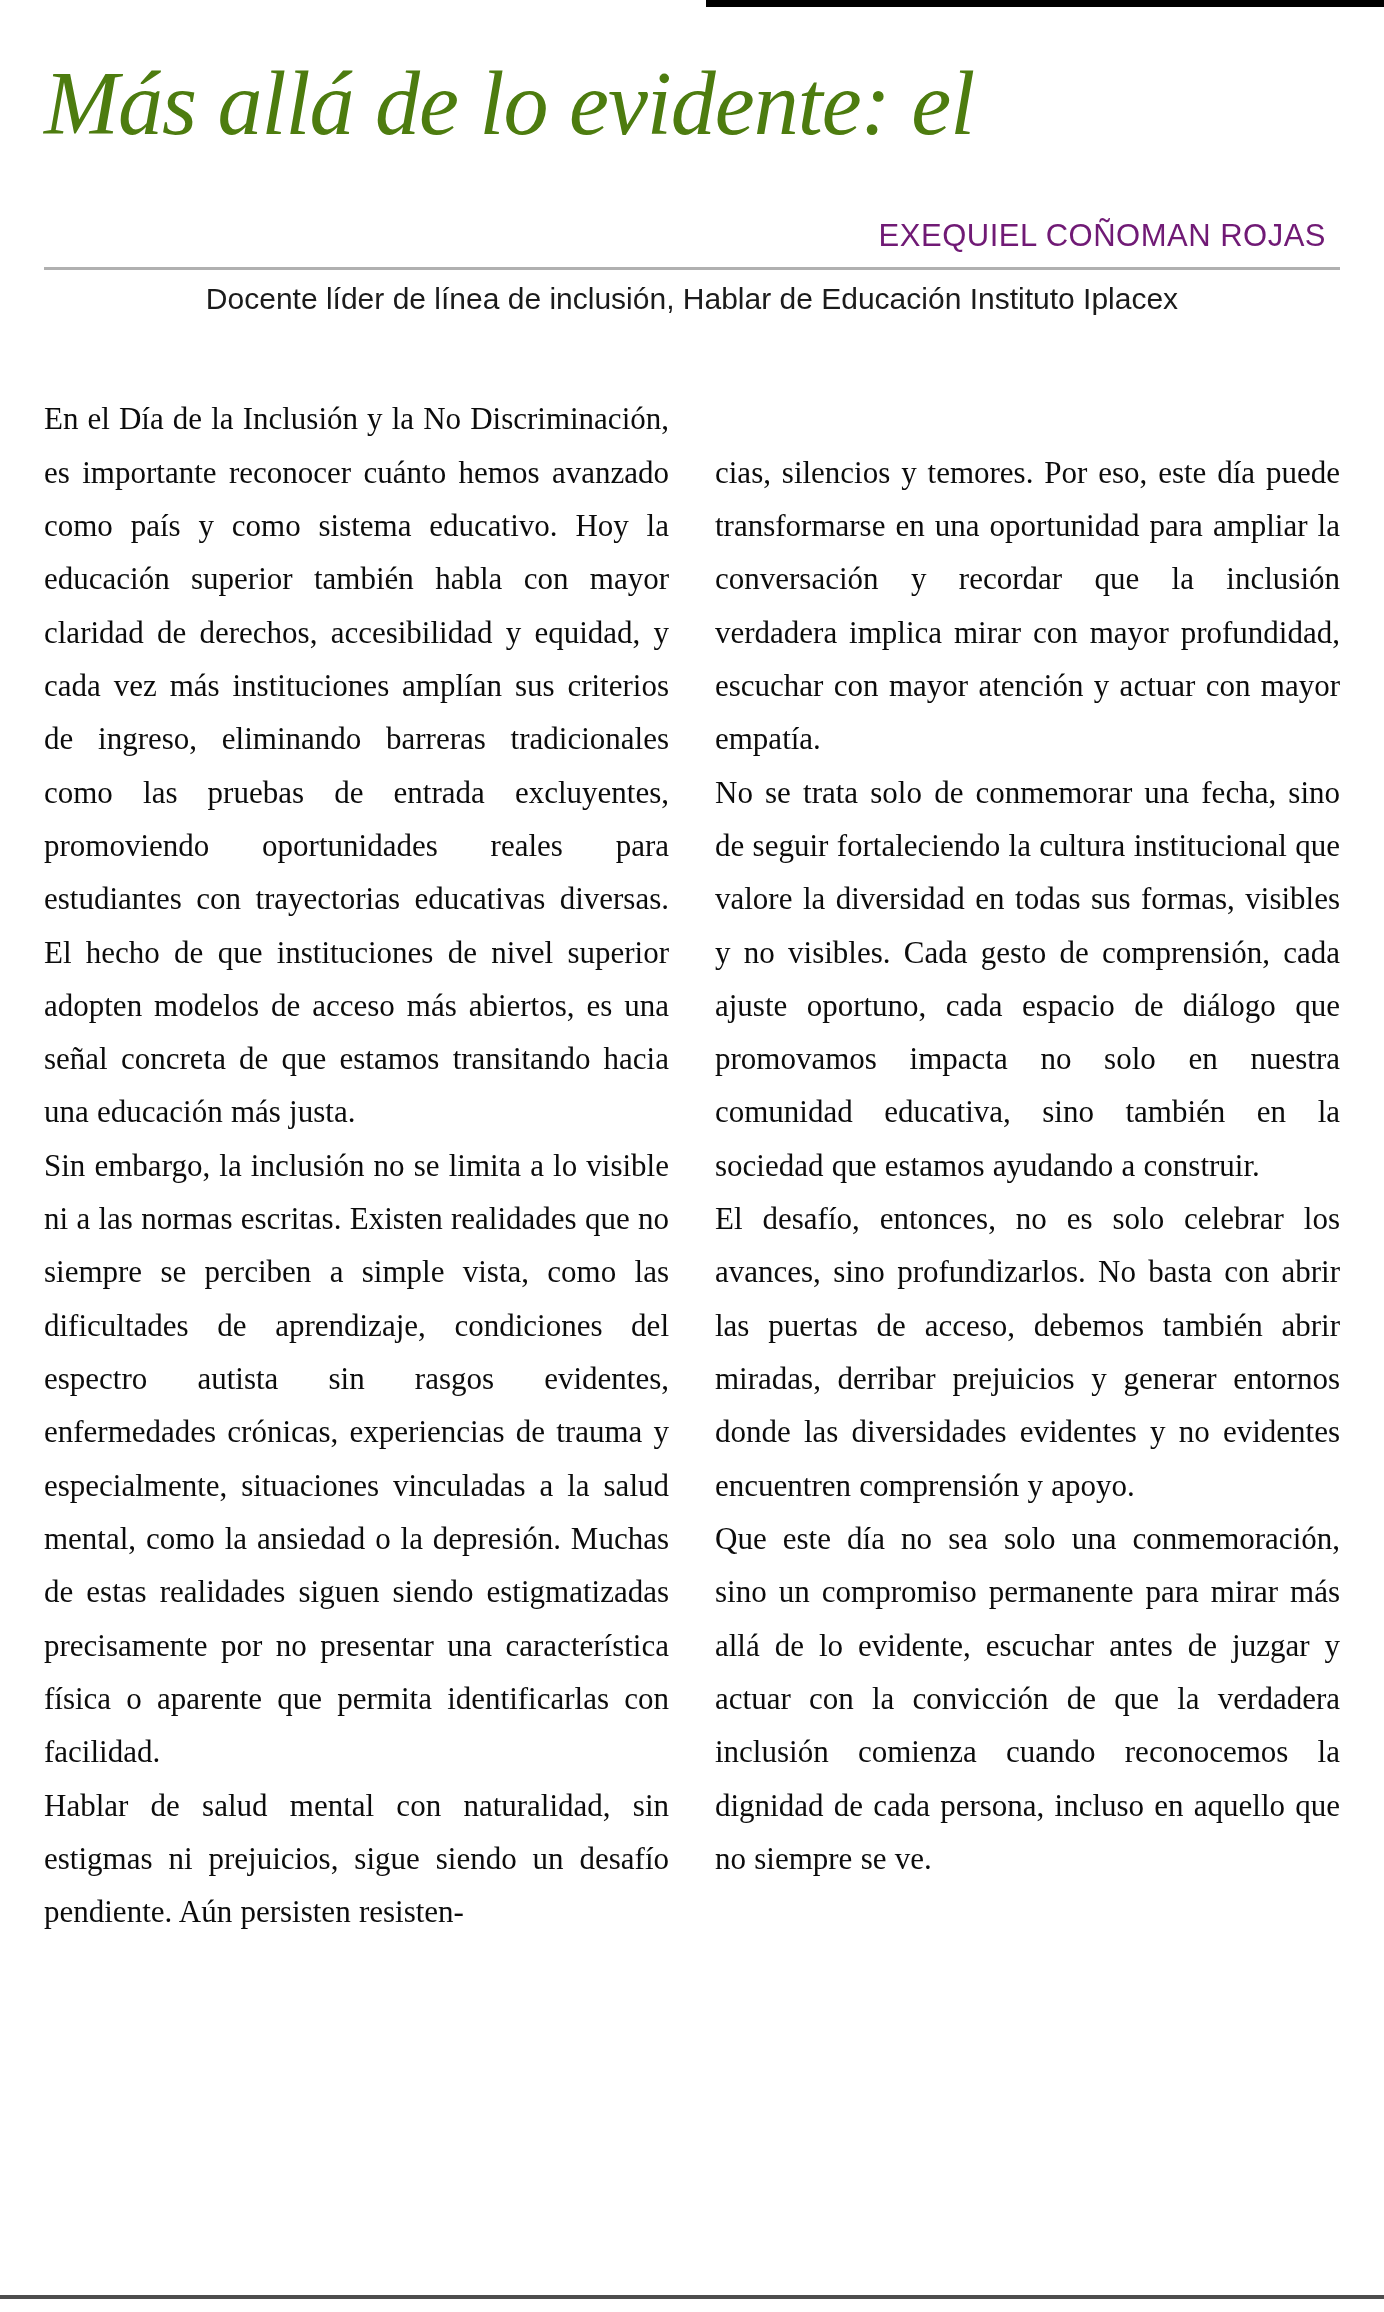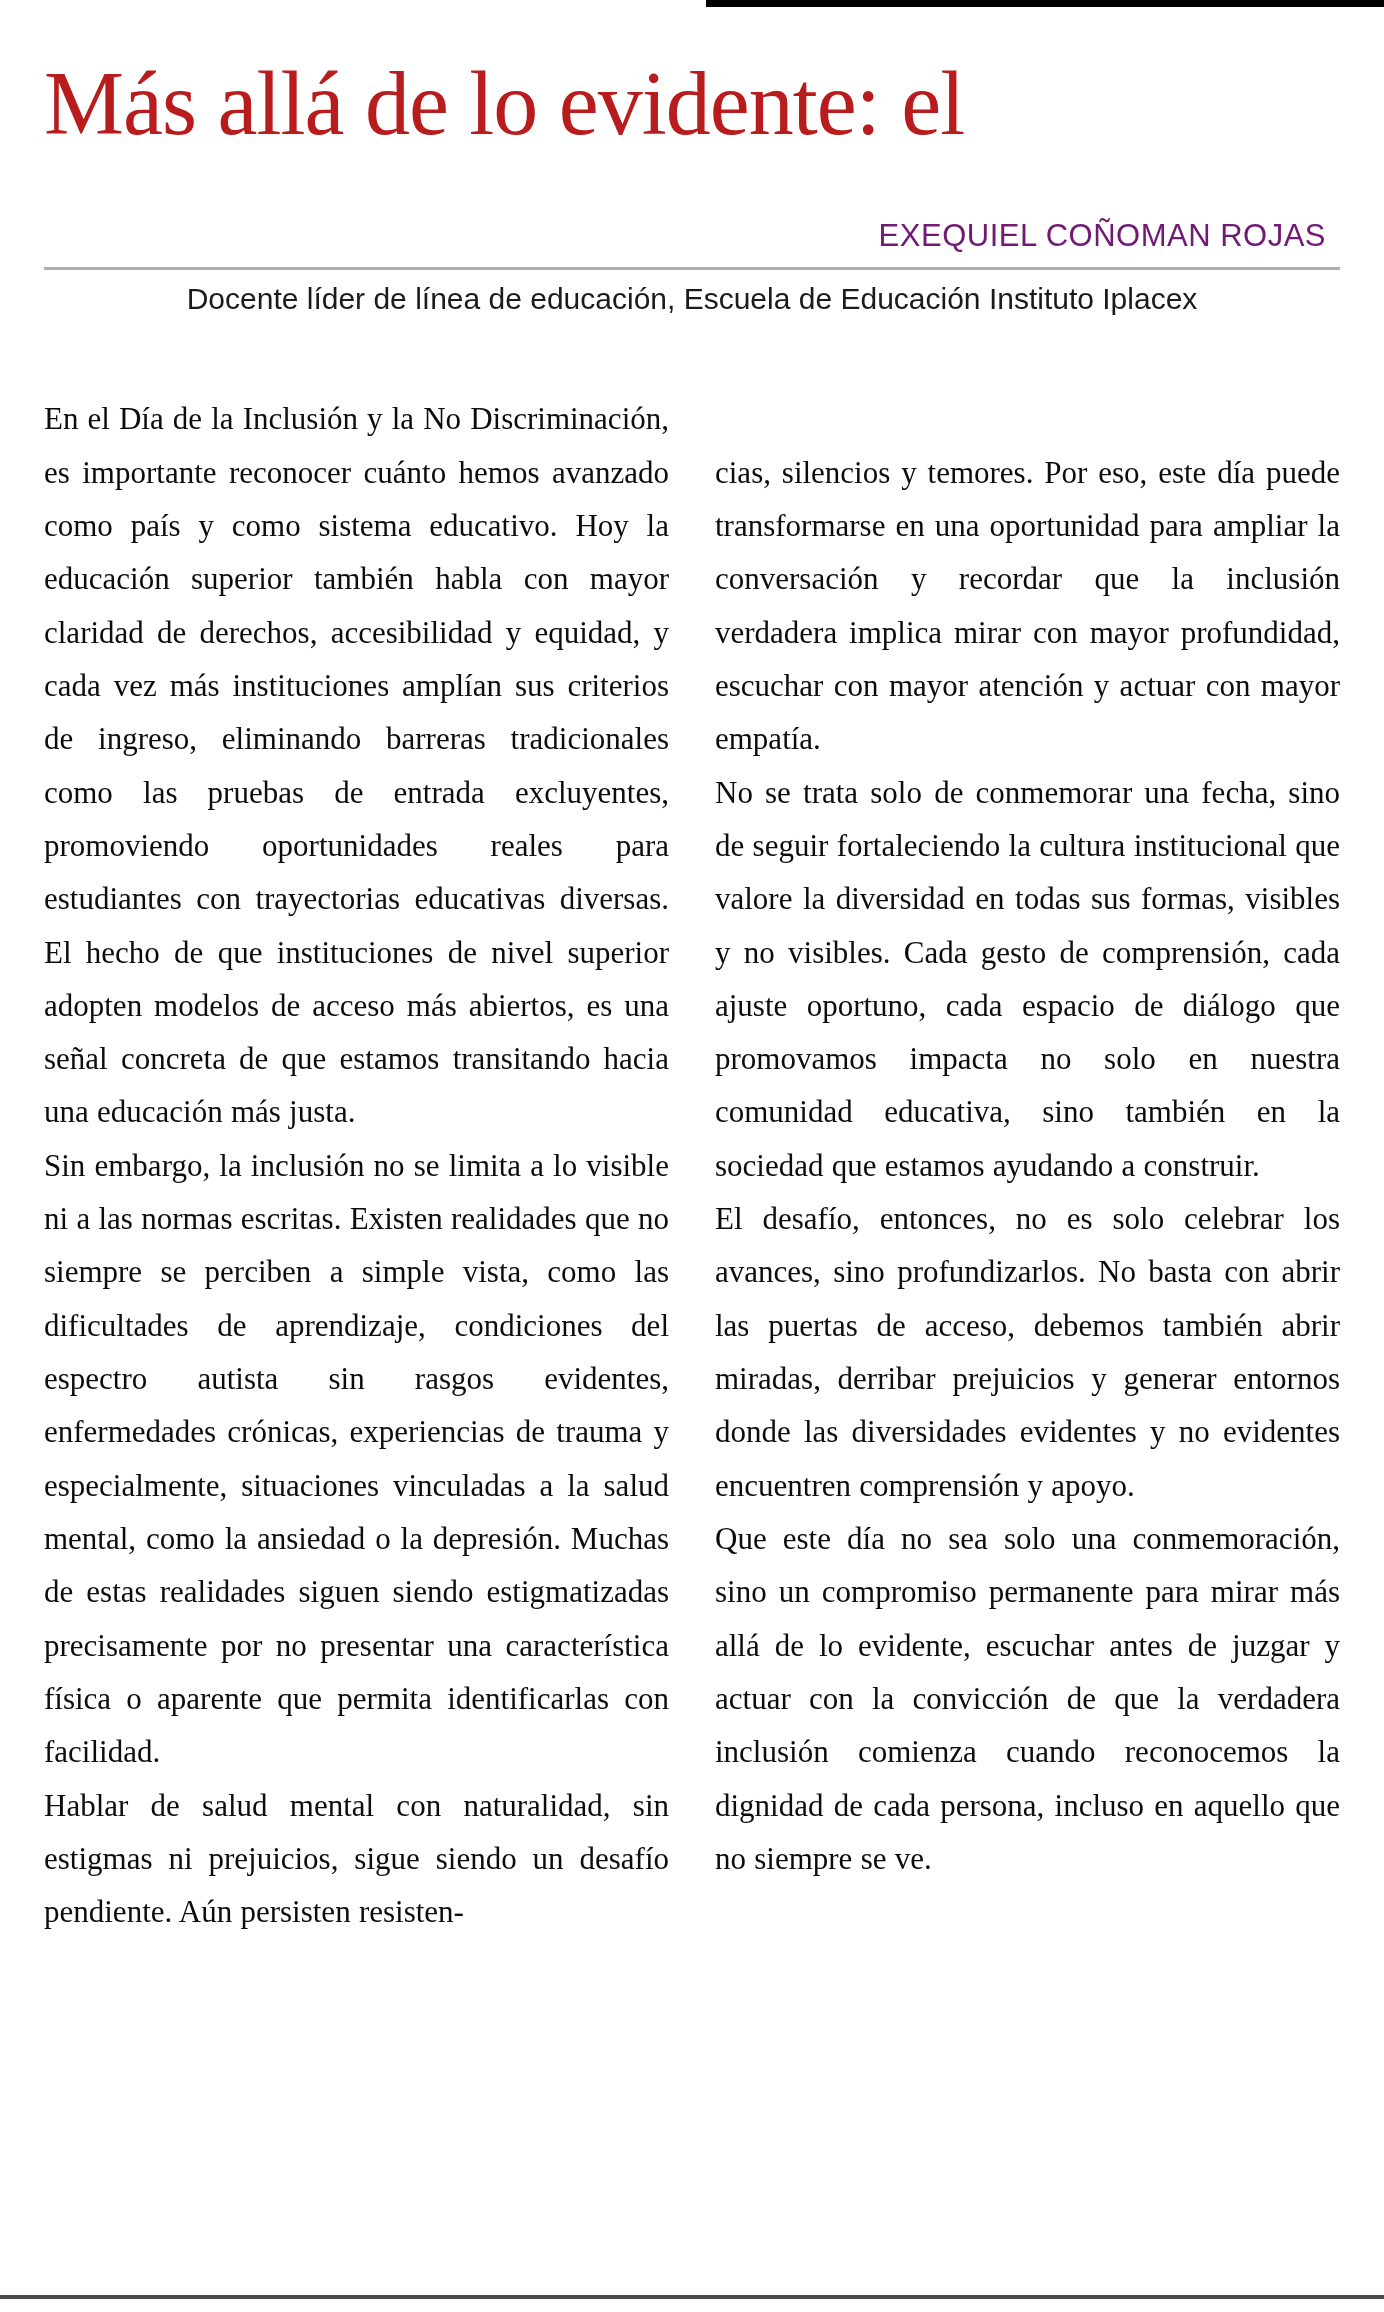--- a/index.html
+++ b/index.html
@@ -18,25 +18,26 @@
     position: absolute;
     top: 0;
     left: 51%;
     right: 0;
     height: 7px;
     background: #000;
   }
   .headline {
     margin: 6px 0 0 0;
     font-family: "Liberation Serif", serif;
+    font-style: italic;
     font-weight: normal;
     font-size: 90px;
     line-height: 1.16;
     letter-spacing: -1px;
-    color: #b91c1c;
+    color: #4d7c0f;
   }
   .headline .hline { display: block; }
   .byline {
     margin-top: 62px;
     text-align: right;
     font-family: "Liberation Sans", sans-serif;
     font-size: 31px;
     letter-spacing: 0.5px;
     color: #701a75;
     padding-right: 14px;
@@ -88,21 +89,21 @@
   <div class="top-edge-bar"></div>
 
   <h1 class="headline">
     <span class="hline">Más allá de lo evidente: el</span>
   </h1>
 
   <div class="byline">EXEQUIEL COÑOMAN ROJAS</div>
 
   <div class="header-rule"></div>
 
-  <div class="author-role">Docente líder de línea de educación, Escuela de Educación Instituto Iplacex</div>
+  <div class="author-role">Docente líder de línea de inclusión, Hablar de Educación Instituto Iplacex</div>
 
   <div class="body-cols">
     <div class="col">
       <p>En el Día de la Inclusión y la No Discriminación, es importante reconocer cuánto hemos avanzado como país y como sistema educativo. Hoy la educación superior también habla con mayor claridad de derechos, accesibilidad y equidad, y cada vez más instituciones amplían sus criterios de ingreso, eliminando barreras tradicionales como las pruebas de entrada excluyentes, promoviendo oportunidades reales para estudiantes con trayectorias educativas diversas. El hecho de que instituciones de nivel superior adopten modelos de acceso más abiertos, es una señal concreta de que estamos transitando hacia una educación más justa.</p>
       <p>Sin embargo, la inclusión no se limita a lo visible ni a las normas escritas. Existen realidades que no siempre se perciben a simple vista, como las dificultades de aprendizaje, condiciones del espectro autista sin rasgos evidentes, enfermedades crónicas, experiencias de trauma y especialmente, situaciones vinculadas a la salud mental, como la ansiedad o la depresión. Muchas de estas realidades siguen siendo estigmatizadas precisamente por no presentar una característica física o aparente que permita identificarlas con facilidad.</p>
       <p>Hablar de salud mental con naturalidad, sin estigmas ni prejuicios, sigue siendo un desafío pendiente. Aún persisten resisten-</p>
     </div>
     <div class="col">
       <p>cias, silencios y temores. Por eso, este día puede transformarse en una oportunidad para ampliar la conversación y recordar que la inclusión verdadera implica mirar con mayor profundidad, escuchar con mayor atención y actuar con mayor empatía.</p>
       <p>No se trata solo de conmemorar una fecha, sino de seguir fortaleciendo la cultura institucional que valore la diversidad en todas sus formas, visibles y no visibles. Cada gesto de comprensión, cada ajuste oportuno, cada espacio de diálogo que promovamos impacta no solo en nuestra comunidad educativa, sino también en la sociedad que estamos ayudando a construir.</p>

